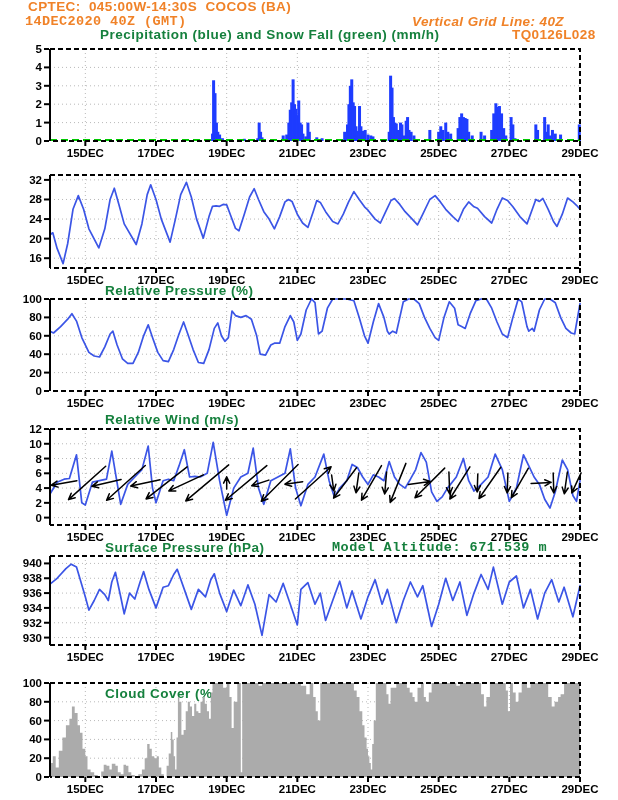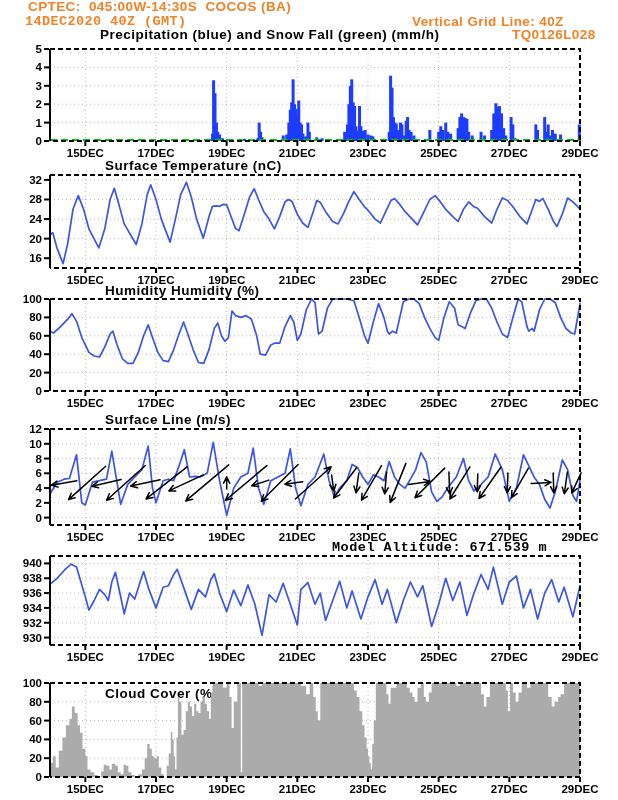--- a/index.html
+++ b/index.html
@@ -1,42 +1,42 @@
 <!DOCTYPE html>
 <html><head>
 <meta charset="utf-8">
 <style>
   html,body{margin:0;padding:0;background:#fff;}
   .stage{position:relative;width:618px;height:800px;background:#fff;overflow:hidden;
          font-family:"Liberation Sans",sans-serif;}
   .txt{position:absolute;white-space:pre;font-weight:bold;line-height:13px;}
   .orange{color:#f08228;font-size:13.5px;letter-spacing:.4px;}
-  .magenta{color:#000000;font-size:13.5px;letter-spacing:.5px;padding-left:32px;}
+  .magenta{color:#15803d;font-size:13.5px;letter-spacing:.5px;padding-left:32px;}
   #plot{position:absolute;left:0;top:0;}
   .grid{stroke:#b9b9b9;stroke-width:1;stroke-dasharray:1 3;}
   .tick{stroke:#000;stroke-width:2;}
   .bdash{stroke:#000;stroke-width:2;stroke-dasharray:5 3;fill:none;}
   .bsolid{stroke:#000;stroke-width:2;}
   .xlab,.ylab{font-family:"Liberation Sans",sans-serif;font-weight:bold;font-size:11.5px;fill:#000;}
   .series{fill:none;stroke-width:1.7;stroke-linejoin:round;stroke-linecap:round;}
   .arrow{stroke:#000;stroke-width:1.5;stroke-linecap:round;fill:none;}
 </style>
 </head>
 <body>
 
 <div class="stage">
   <div class="txt orange" style="left:28px;top:0;">CPTEC:  045:00W-14:30S  COCOS (BA)</div>
   <div class="txt orange" style="left:25px;top:15px;font-family:Liberation Mono, monospace;">14DEC2020 40Z (GMT)</div>
-  <div class="txt orange" style="left:412px;top:15px;">Vertical Grid Line: 40Z</div>
+  <div class="txt orange" style="left:412px;top:15px;font-style:italic;">Vertical Grid Line: 40Z</div>
   <div class="txt orange" style="left:512px;top:28px;">TQ0126L028</div>
 
   <div class="txt magenta" style="left:68px;top:28px;">Precipitation (blue) and Snow Fall (green) (mm/h)</div>
-  <div class="txt magenta" style="left:73px;top:159px;">Surface Temperature (nC)</div>
-  <div class="txt magenta" style="left:73px;top:284px;">Humidity Humidity (%)</div>
-  <div class="txt magenta" style="left:73px;top:413px;">Surface Line (m/s)</div>
+  <div class="txt magenta" style="left:73px;top:284px;">Relative Pressure (%)</div>
+  <div class="txt magenta" style="left:73px;top:413px;">Relative Wind (m/s)</div>
+  <div class="txt magenta" style="left:73px;top:541px;">Surface Pressure (hPa)</div>
   <div class="txt magenta" style="left:300px;top:541px;font-family:Liberation Mono, monospace;">Model Altitude: 671.539 m</div>
   <div class="txt magenta" style="left:73px;top:687px;">Cloud Cover (%)</div>
 
   <svg id="plot" width="618" height="800">
       <line x1="44" y1="141" x2="49" y2="141" class="tick"></line>
       <text x="42" y="145" class="ylab" text-anchor="end">0</text>
       <line x1="50" y1="122.6" x2="580" y2="122.6" class="grid"></line>
       <line x1="44" y1="122.6" x2="49" y2="122.6" class="tick"></line>
       <text x="42" y="126.6" class="ylab" text-anchor="end">1</text>
       <line x1="50" y1="104.19999999999999" x2="580" y2="104.19999999999999" class="grid"></line>

